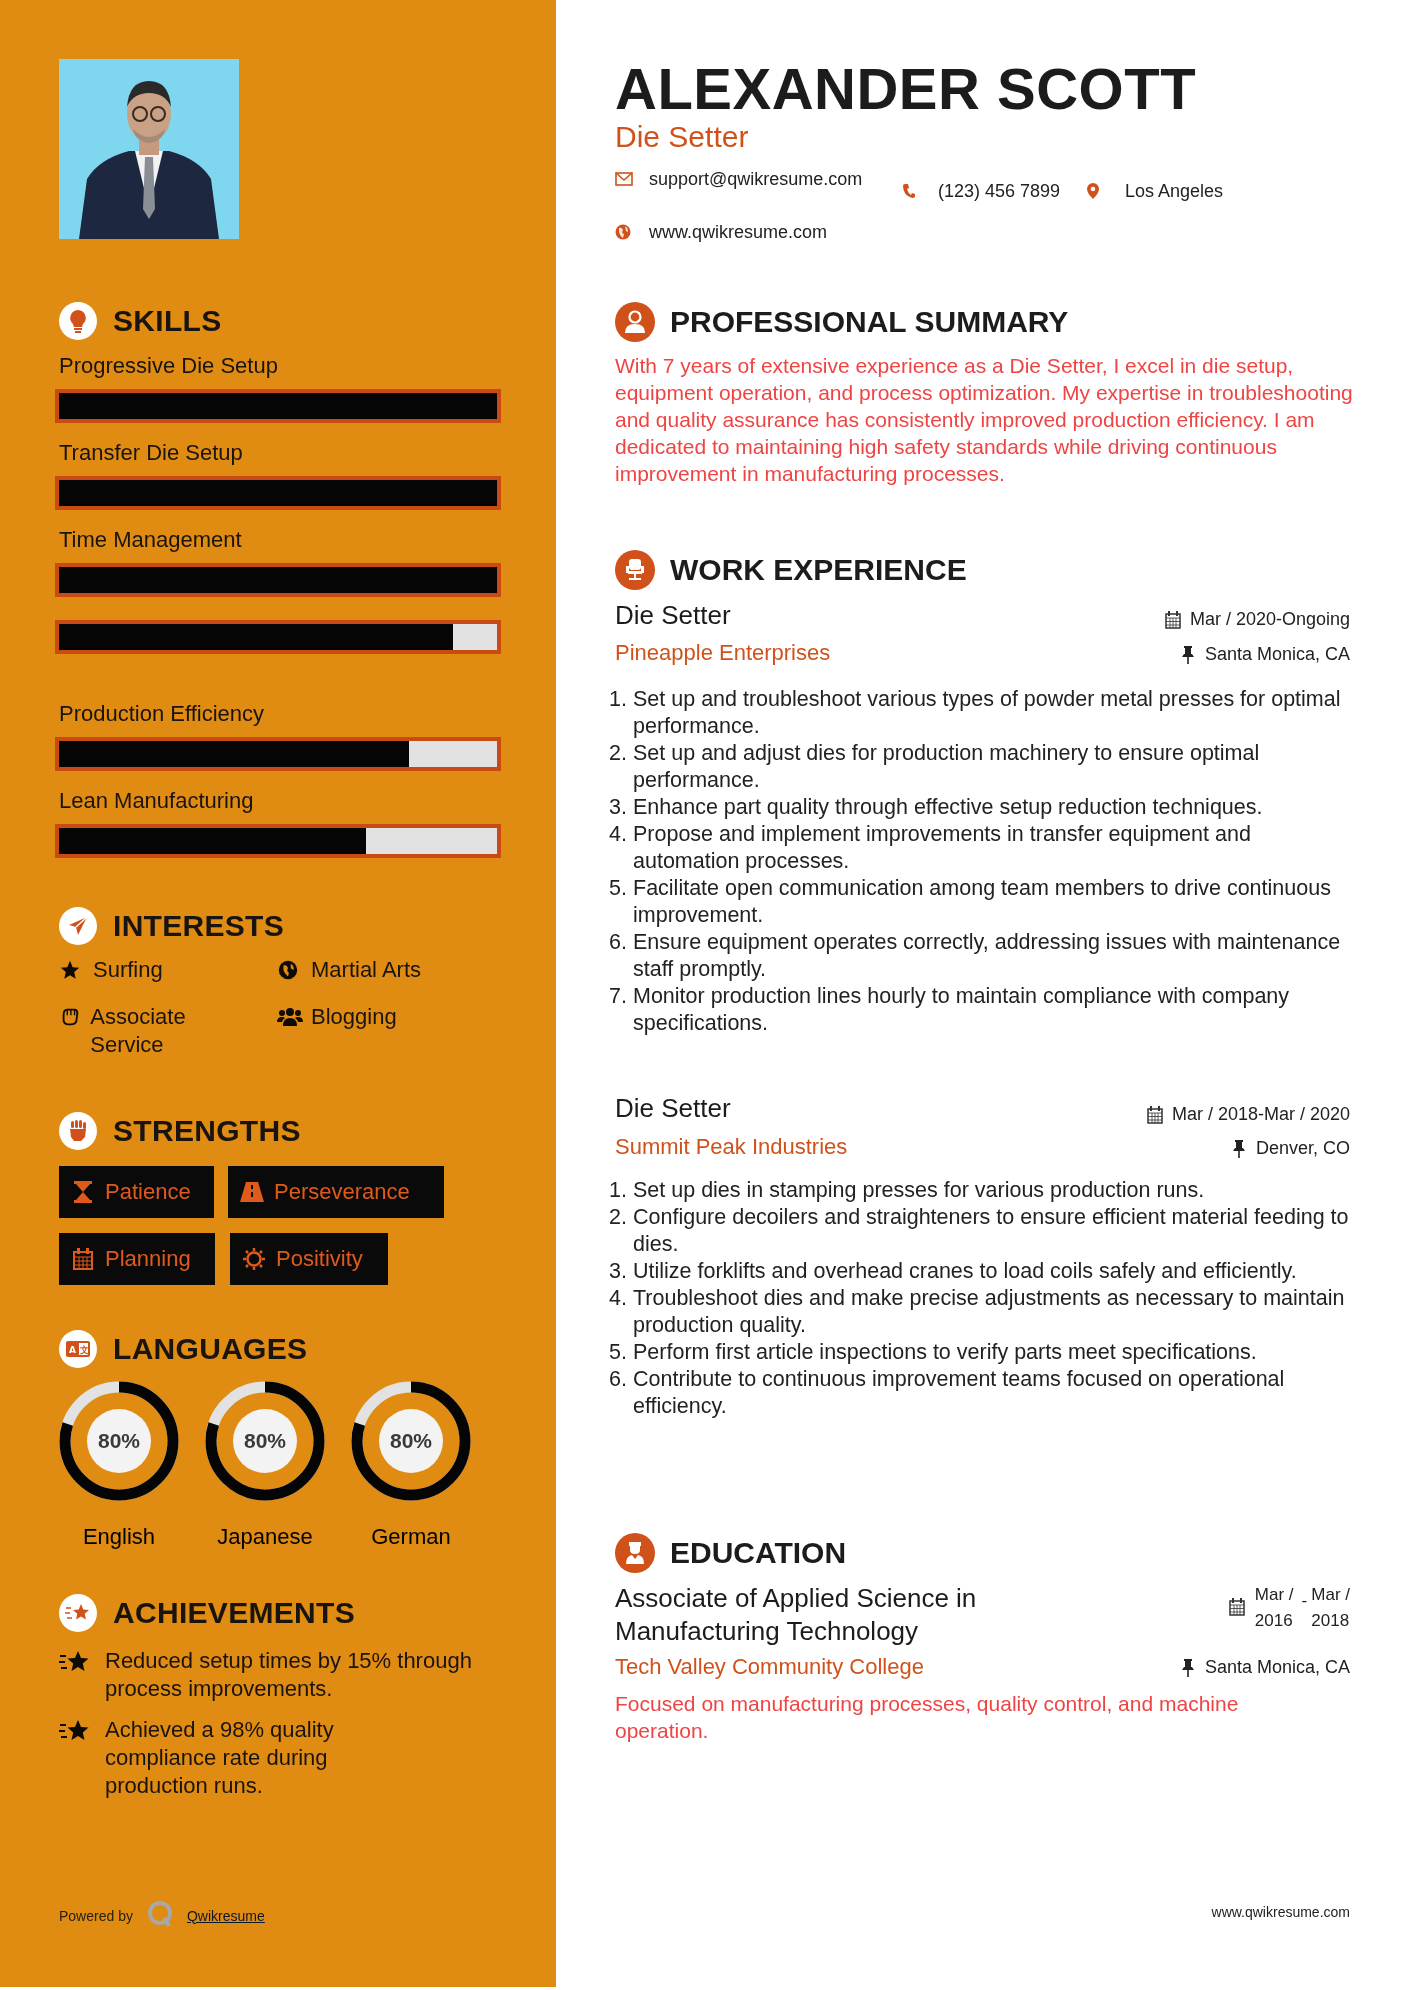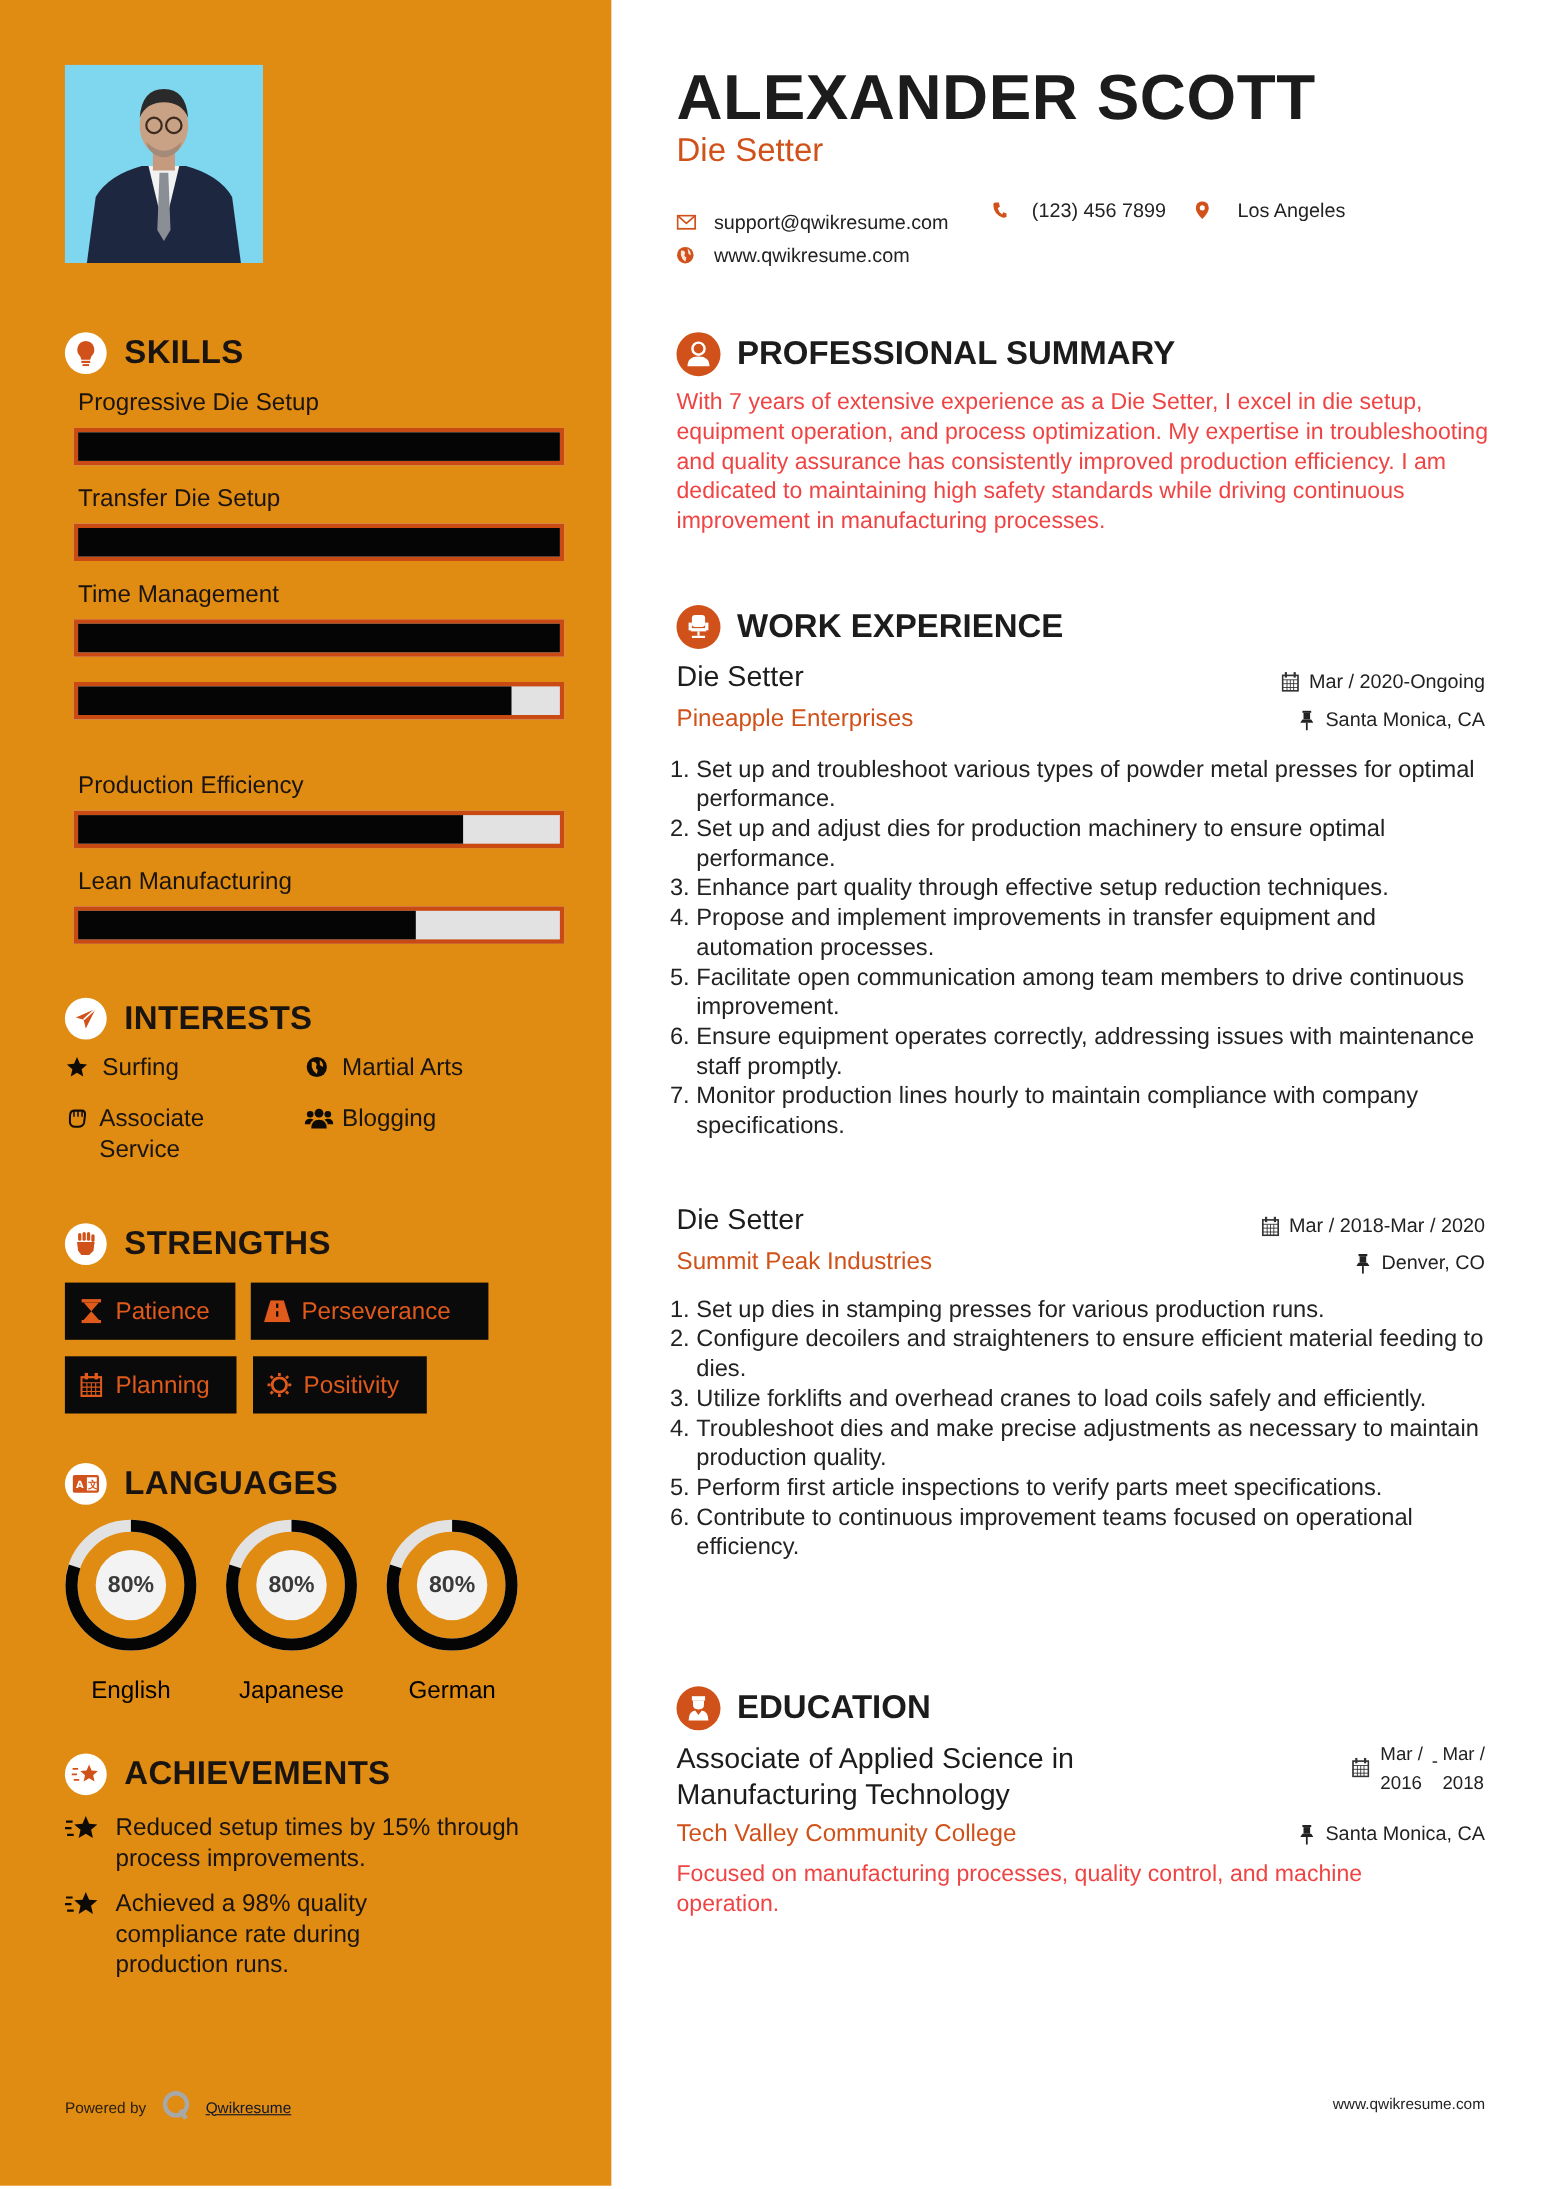--- a/index.html
+++ b/index.html
@@ -13,21 +13,21 @@
   
   .photo { position: absolute; left: 59px; top: 59px; width: 180px; height: 180px; background: #7fd6ef; overflow: hidden; }
   .photo svg { display: block; }
 
   
   .side-head { position: absolute; left: 59px; display: flex; align-items: center; }
   .side-head .ico { width: 38px; height: 38px; border-radius: 50%; background: #fff; display: flex; align-items: center; justify-content: center; margin-right: 16px; }
   .side-head .ttl { font-size: 30px; font-weight: bold; color: #1a1410; letter-spacing: 0.3px; }
 
   
-  .skill { position: absolute; left: 71px; width: 442px; }
+  .skill { position: absolute; left: 59px; width: 442px; }
   .skill .lbl { font-size: 22px; color: #1a1410; height: 30px; line-height: 30px; }
   .skill .bar { margin-top: 8px; margin-left: -4px; width: 446px; height: 34px; border: 4px solid #c94a12; background: #e2e2e2; position: relative; }
   .skill .fill { position: absolute; left: 0; top: 0; bottom: 0; background: #050505; }
 
   
   .interest { position: absolute; display: flex; align-items: flex-start; font-size: 22px; color: #1a1410; line-height: 28px; }
   .interest .i-ico { width: 30px; height: 28px; display: flex; align-items: center; justify-content: flex-start; margin-right: 4px; }
 
   
   .strength { position: absolute; height: 52px; background: #0a0a0a; display: flex; align-items: center; padding: 0 12px; color: #e05a1c; font-size: 22px; }
@@ -337,21 +337,21 @@
       </span>
       <a>Qwikresume</a>
     </div>
   </aside>
 
   <main class="main">
 
     <h1 class="name">ALEXANDER SCOTT</h1>
     <div class="jobtitle">Die Setter</div>
 
-    <div class="contact" style="left:59px; top:191px;text-align:center;">
+    <div class="contact" style="left:59px; top:168px;text-align:center;">
       <span class="c-ico">
         <svg width="18" height="14" viewBox="0 0 18 14">
             <rect x="1" y="1" width="16" height="12" fill="none" stroke="#d0521a" stroke-width="1.6"></rect>
             <path d="M1 1 L9 8 L17 1" fill="none" stroke="#d0521a" stroke-width="1.6"></path>
           </svg>
       </span>
       <span>support@qwikresume.com</span>
     </div>
     <div class="contact" style="left:346px; top:180px;">
       <span class="c-ico" style="width:20px; margin-right:16px;">

